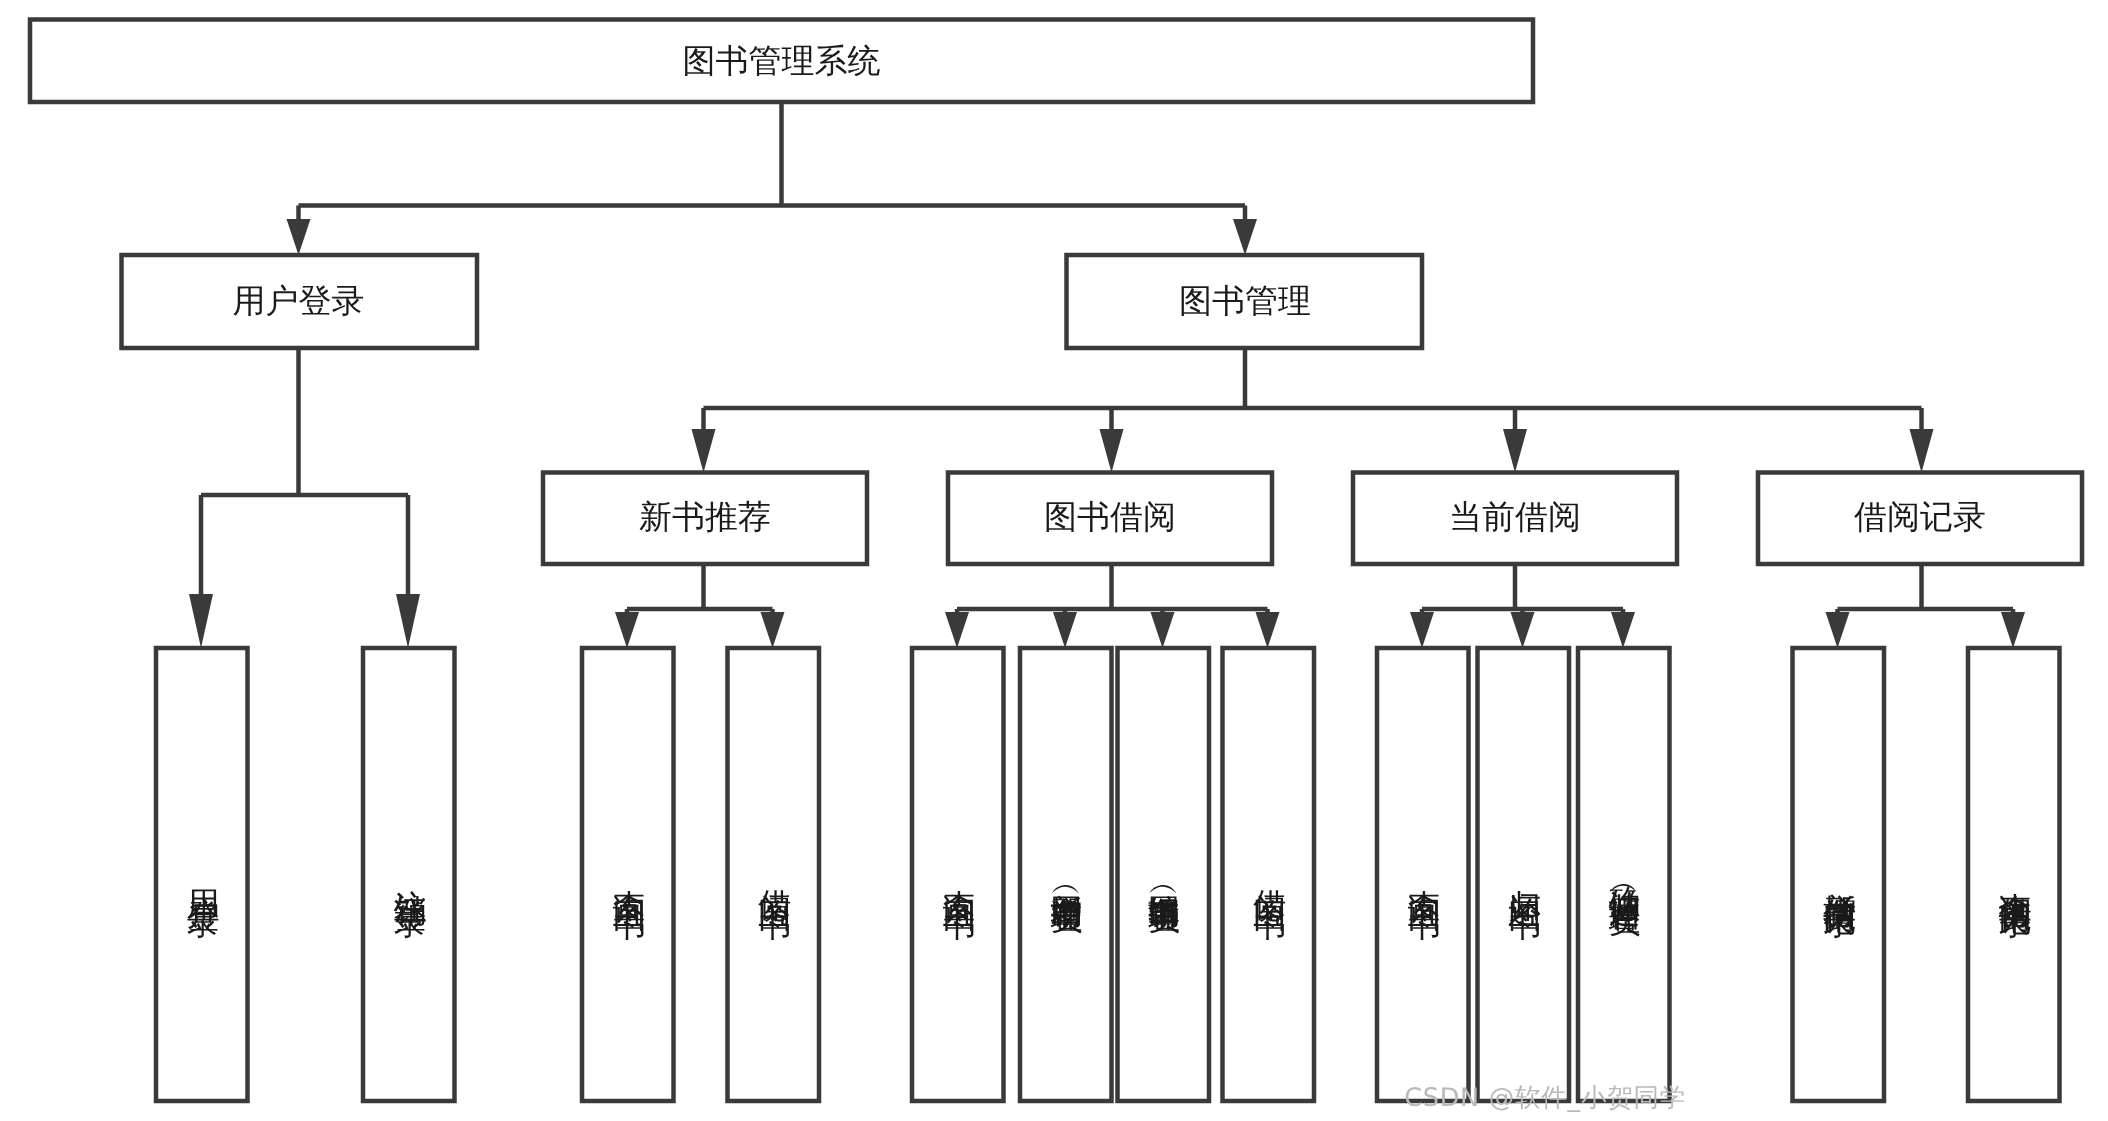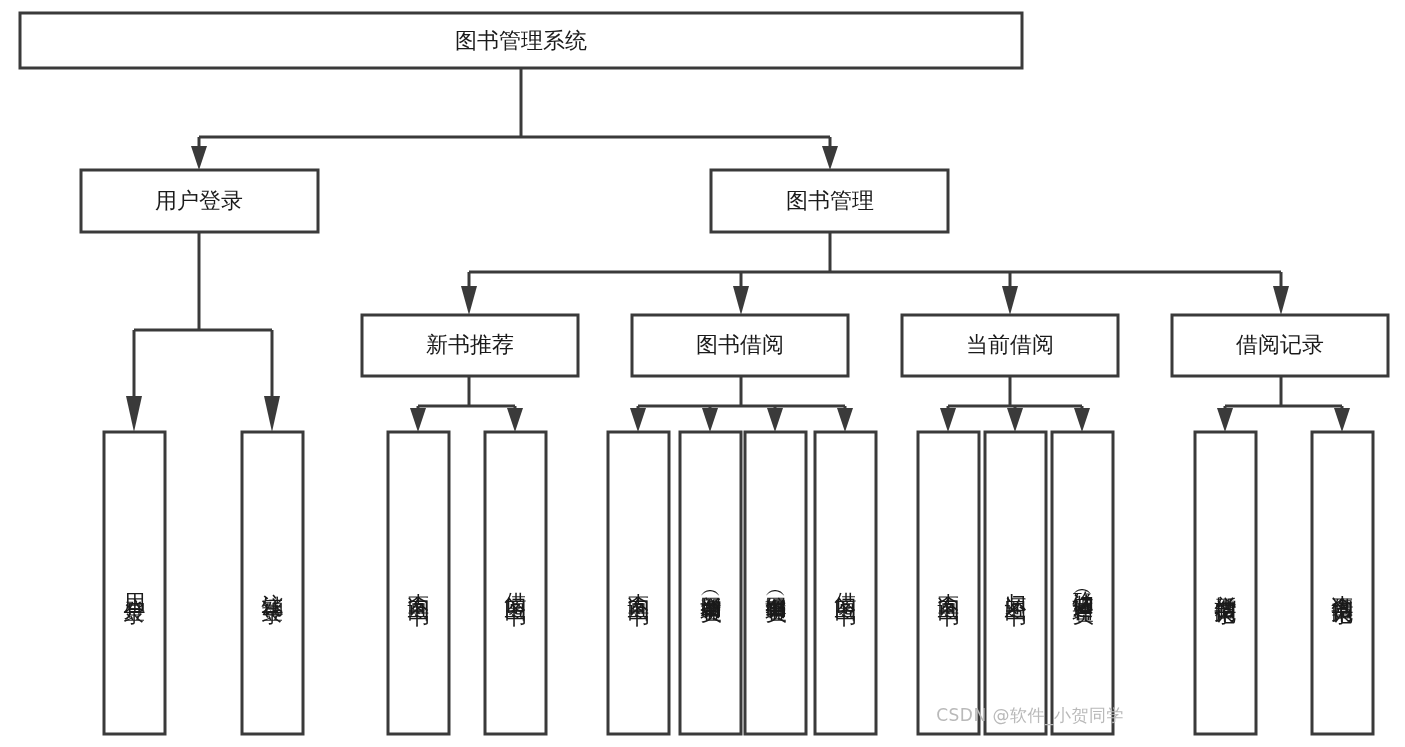--- a/index.html
+++ b/index.html
@@ -66,21 +66,21 @@
     font-family: "DejaVu Sans", "Liberation Sans", sans-serif;
     font-size: 22px;
     line-height: 1;
     letter-spacing: 4px;
     color: #1a1a1a;
     white-space: nowrap;
   }
   .watermark {
     position: absolute;
     right: 12px;
-    bottom: 20px;
+    bottom: 4px;
     font-family: "DejaVu Sans", "Liberation Sans", sans-serif;
     font-size: 17px;
     color: #b9b9b9;
     letter-spacing: 0.5px;
     white-space: nowrap;
   }
 </style>
 </head>
 <body>
 

